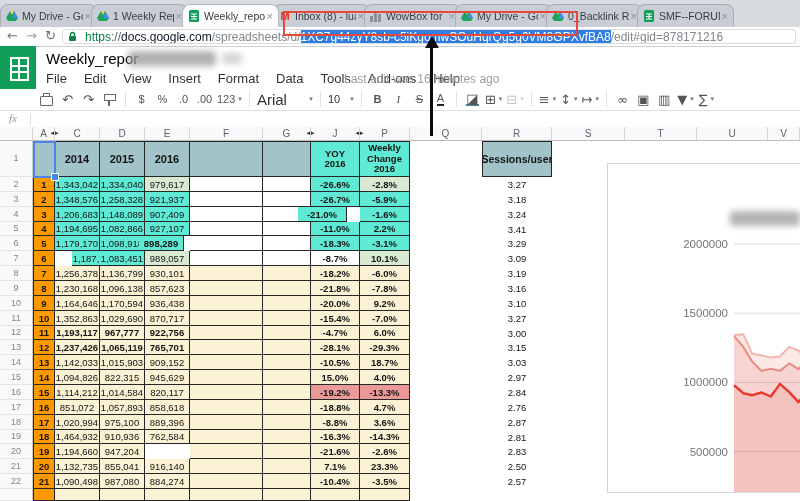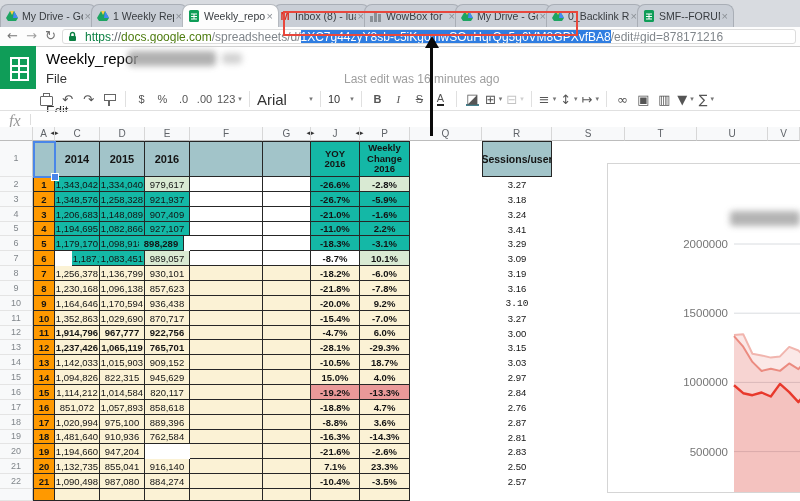--- a/index.html
+++ b/index.html
@@ -21,33 +21,33 @@
              linear-gradient(to top,#8a9096 0 100%) 8px 100%/3px 8px no-repeat;}
   .urlrow{position:absolute;left:0;top:27px;width:800px;height:19px;background:#fdfdfd;
           border-bottom:1px solid #d0d0d0;}
   .nav{position:absolute;top:1px;font-size:13px;color:#757575;font-family:"DejaVu Sans",sans-serif;}
   .omnibox{position:absolute;left:62px;top:2px;width:734px;height:15px;background:#fff;
            border:1px solid #dcdcdc;border-radius:3px;font-size:12px;white-space:nowrap;
            line-height:15px;padding-left:22px;box-sizing:border-box;overflow:hidden;}
   .lock{position:absolute;left:68px;top:4px;}
   .u-scheme{color:#0b8043;}
   .u-sep{color:#5f6368;}
-  .u-domain{color:#4d7c0f;}
+  .u-domain{color:#0f172a;}
   .u-path{color:#80868b;}
   .u-sel{color:#fff;background:#2f7de1;}
   .u-suffix{color:#80868b;}
   
   .logo{position:absolute;left:0;top:46px;width:36px;height:43px;background:#0f9d58;}
   .logo-grid{position:absolute;left:10px;top:11px;width:15px;height:20px;border:2px solid #fff;
              background:linear-gradient(#fff,#fff) 0 6px/15px 2px no-repeat,
                         linear-gradient(#fff,#fff) 0 12px/15px 2px no-repeat,
                         linear-gradient(#fff,#fff) 6px 0/2px 20px no-repeat;}
   .doc-title{position:absolute;left:46px;top:50px;font-size:15px;color:#000;}
   .blurblob{position:absolute;background:#9d9d9d;border-radius:4px;filter:blur(3px);opacity:.8;}
-  .menus{position:absolute;left:46px;top:71px;height:16px;display:flex;gap:17px;font-size:13px;color:#333;flex-direction:column;}
+  .menus{position:absolute;left:46px;top:71px;height:16px;display:flex;gap:17px;font-size:13px;color:#333;}
   .menu-item{cursor:default;}
   .last-edit{position:absolute;left:344px;top:72px;font-size:12px;color:#9e9e9e;}
   .toolbar{position:absolute;left:0;top:88px;width:800px;height:23px;border-bottom:1px solid #e0e0e0;
            display:flex;align-items:center;padding-left:36px;box-sizing:border-box;}
   .tbtn{height:20px;min-width:17px;display:flex;align-items:center;justify-content:center;
         font-size:11px;color:#555;margin:0 2px;white-space:nowrap;}
   .g{font-family:"DejaVu Sans",sans-serif;font-size:13px;}
   .tsep{width:1px;height:16px;background:#e0e0e0;margin:0 5px;}
   .caret{font-family:"DejaVu Sans",sans-serif;font-size:7px;color:#777;margin-left:3px;}
   .tb-b{font-weight:bold;} .tb-i{font-style:italic;font-family:"Liberation Serif",serif;}
@@ -55,32 +55,32 @@
   .tb-tc{border-bottom:2px solid #222;line-height:11px;}
   .tb-fill{border-bottom:2px solid #45818e;line-height:11px;}
   .ic-print{width:11px;height:8px;border:1.5px solid #666;border-radius:1px;position:relative;margin-top:3px;}
   .ic-print:before{content:"";position:absolute;left:1.5px;top:-4px;width:5px;height:2px;border:1.5px solid #666;}
   .ic-paint{width:10px;height:5px;border:1.5px solid #666;position:relative;margin-top:-4px;}
   .ic-paint:after{content:"";position:absolute;left:3px;top:6px;width:2px;height:5px;background:#666;}
   .disabled{opacity:.35;}
   .fxbar{position:absolute;left:0;top:112px;width:800px;height:15px;background:#fff;
          border-bottom:1px solid #e3e3e3;}
   .fx{position:absolute;left:9px;top:0;font-family:"Liberation Serif",serif;font-style:italic;
-      font-size:16px;color:#999;}
+      font-size:11px;color:#999;}
   .fxdiv{position:absolute;left:30px;top:2px;width:1px;height:11px;background:#ddd;}
   
   .cell{position:absolute;box-sizing:border-box;font-size:9.5px;line-height:13px;text-align:center;
         color:#141414;overflow:hidden;white-space:nowrap;display:flex;align-items:center;justify-content:center;}
   .hd{background:#f8f9fa;color:#5f6368;font-size:10px;border-right:1px solid #d7d7d7;
       border-bottom:1px solid #bcbcbc;}
   .gut{background:#f8f9fa;color:#80868b;font-size:9px;border-right:1px solid #c9c9c9;
        border-bottom:1px solid #e4e4e4;}
   .bd{border-right:1px solid #262626;border-bottom:1px solid #262626;}
   .bdl{border-left:1px solid #262626;} .bdt{border-top:1px solid #262626;}
-  .teal{background:#a2c4c9;} .grayc{background:#14b8a6;} .greenc{background:#d9ead3;}
+  .teal{background:#a2c4c9;} .grayc{background:#5eead4;} .greenc{background:#d9ead3;}
   .cream{background:#fbf2d5;} .pinkc{background:#ea9999;} .orange{background:#ff9900;}
   .bold{font-weight:bold;}
   .mult{white-space:pre-line;line-height:10.5px;font-size:9.5px;}
   .sel-a1{position:absolute;left:33px;top:141px;width:23px;height:37px;border:2px solid #4a86e8;
           box-sizing:border-box;pointer-events:none;}
   .fill-handle{position:absolute;left:51px;top:173px;width:6px;height:6px;background:#4a86e8;
                border:1px solid #fff;box-sizing:content-box;}
   
   .chartcard{position:absolute;left:607px;top:163px;width:194px;height:330px;background:#fff;
              border:1px solid #d5d5d5;box-sizing:border-box;overflow:hidden;}
@@ -346,21 +346,21 @@
       <div class="cell grayc bd bold" style="left: 311px; top: 192px; width: 49px; height: 15px;">-26.7%</div>
       <div class="cell grayc bd bold" style="left: 360px; top: 192px; width: 50px; height: 15px;">-5.9%</div>
       <div class="cell " style="left: 482px; top: 192px; width: 70px; height: 15px;">3.18</div>
       <div class="cell gut" style="left: 0px; top: 207px; width: 33px; height: 15px;">4</div>
       <div class="cell orange bd bdl bold" style="left: 33px; top: 207px; width: 22px; height: 15px;">3</div>
       <div class="cell grayc bd" style="left: 55px; top: 207px; width: 45px; height: 15px;">1,206,683</div>
       <div class="cell grayc bd" style="left: 100px; top: 207px; width: 45px; height: 15px;">1,148,089</div>
       <div class="cell grayc bd" style="left: 145px; top: 207px; width: 45px; height: 15px;">907,409</div>
       <div class="cell  bd" style="left: 190px; top: 207px; width: 73px; height: 15px;"></div>
       <div class="cell  bd" style="left: 263px; top: 207px; width: 48px; height: 15px;"></div>
-      <div class="cell grayc bd bold" style="left: 311px; top: 207px; width: 49px; height: 15px;">-21.0%</div>
+      <div class="cell grayc bd bold" style="left: 298px; top: 207px; width: 49px; height: 15px;">-21.0%</div>
       <div class="cell grayc bd bold" style="left: 360px; top: 207px; width: 50px; height: 15px;">-1.6%</div>
       <div class="cell " style="left: 482px; top: 207px; width: 70px; height: 15px;">3.24</div>
       <div class="cell gut" style="left: 0px; top: 222px; width: 33px; height: 14px;">5</div>
       <div class="cell orange bd bdl bold" style="left: 33px; top: 222px; width: 22px; height: 14px;">4</div>
       <div class="cell grayc bd" style="left: 55px; top: 222px; width: 45px; height: 14px;">1,194,695</div>
       <div class="cell grayc bd" style="left: 100px; top: 222px; width: 45px; height: 14px;">1,082,866</div>
       <div class="cell grayc bd" style="left: 145px; top: 222px; width: 45px; height: 14px;">927,107</div>
       <div class="cell  bd" style="left: 190px; top: 222px; width: 73px; height: 14px;"></div>
       <div class="cell  bd" style="left: 263px; top: 222px; width: 48px; height: 14px;"></div>
       <div class="cell grayc bd bold" style="left: 311px; top: 222px; width: 49px; height: 14px;">-11.0%</div>
@@ -408,34 +408,34 @@
       <div class="cell " style="left: 482px; top: 281px; width: 70px; height: 15px;">3.16</div>
       <div class="cell gut" style="left: 0px; top: 296px; width: 33px; height: 15px;">10</div>
       <div class="cell orange bd bdl bold" style="left: 33px; top: 296px; width: 22px; height: 15px;">9</div>
       <div class="cell cream bd" style="left: 55px; top: 296px; width: 45px; height: 15px;">1,164,646</div>
       <div class="cell cream bd" style="left: 100px; top: 296px; width: 45px; height: 15px;">1,170,594</div>
       <div class="cell cream bd" style="left: 145px; top: 296px; width: 45px; height: 15px;">936,438</div>
       <div class="cell cream bd" style="left: 190px; top: 296px; width: 73px; height: 15px;"></div>
       <div class="cell cream bd" style="left: 263px; top: 296px; width: 48px; height: 15px;"></div>
       <div class="cell cream bd bold" style="left: 311px; top: 296px; width: 49px; height: 15px;">-20.0%</div>
       <div class="cell cream bd bold" style="left: 360px; top: 296px; width: 50px; height: 15px;">9.2%</div>
-      <div class="cell " style="left: 482px; top: 296px; width: 70px; height: 15px; font-family: Liberation Mono, monospace;">3.10</div>
+      <div class="cell " style="left: 482px; top: 296px; width: 70px; height: 15px;">3.10</div>
       <div class="cell gut" style="left: 0px; top: 311px; width: 33px; height: 15px;">11</div>
       <div class="cell orange bd bdl bold" style="left: 33px; top: 311px; width: 22px; height: 15px;">10</div>
       <div class="cell cream bd" style="left: 55px; top: 311px; width: 45px; height: 15px;">1,352,863</div>
       <div class="cell cream bd" style="left: 100px; top: 311px; width: 45px; height: 15px;">1,029,690</div>
       <div class="cell cream bd" style="left: 145px; top: 311px; width: 45px; height: 15px;">870,717</div>
       <div class="cell cream bd" style="left: 190px; top: 311px; width: 73px; height: 15px;"></div>
       <div class="cell cream bd" style="left: 263px; top: 311px; width: 48px; height: 15px;"></div>
       <div class="cell cream bd bold" style="left: 311px; top: 311px; width: 49px; height: 15px;">-15.4%</div>
       <div class="cell cream bd bold" style="left: 360px; top: 311px; width: 50px; height: 15px;">-7.0%</div>
       <div class="cell " style="left: 482px; top: 311px; width: 70px; height: 15px;">3.27</div>
       <div class="cell gut" style="left: 0px; top: 326px; width: 33px; height: 14px;">12</div>
       <div class="cell orange bd bdl bold" style="left: 33px; top: 326px; width: 22px; height: 14px;">11</div>
-      <div class="cell cream bd bold" style="left: 55px; top: 326px; width: 45px; height: 14px;">1,914,796</div>
+      <div class="cell cream bd bold" style="left: 55px; top: 326px; width: 45px; height: 14px;">1,193,117</div>
       <div class="cell cream bd bold" style="left: 100px; top: 326px; width: 45px; height: 14px;">967,777</div>
       <div class="cell cream bd bold" style="left: 145px; top: 326px; width: 45px; height: 14px;">922,756</div>
       <div class="cell cream bd" style="left: 190px; top: 326px; width: 73px; height: 14px;"></div>
       <div class="cell cream bd" style="left: 263px; top: 326px; width: 48px; height: 14px;"></div>
       <div class="cell cream bd bold" style="left: 311px; top: 326px; width: 49px; height: 14px;">-4.7%</div>
       <div class="cell cream bd bold" style="left: 360px; top: 326px; width: 50px; height: 14px;">6.0%</div>
       <div class="cell " style="left: 482px; top: 326px; width: 70px; height: 14px;">3.00</div>
       <div class="cell gut" style="left: 0px; top: 340px; width: 33px; height: 15px;">13</div>
       <div class="cell orange bd bdl bold" style="left: 33px; top: 340px; width: 22px; height: 15px;">12</div>
       <div class="cell cream bd bold" style="left: 55px; top: 340px; width: 45px; height: 15px;">1,237,426</div>
@@ -491,21 +491,21 @@
       <div class="cell cream bd" style="left: 55px; top: 415px; width: 45px; height: 15px;">1,020,994</div>
       <div class="cell cream bd" style="left: 100px; top: 415px; width: 45px; height: 15px;">975,100</div>
       <div class="cell cream bd" style="left: 145px; top: 415px; width: 45px; height: 15px;">889,396</div>
       <div class="cell cream bd" style="left: 190px; top: 415px; width: 73px; height: 15px;"></div>
       <div class="cell cream bd" style="left: 263px; top: 415px; width: 48px; height: 15px;"></div>
       <div class="cell cream bd bold" style="left: 311px; top: 415px; width: 49px; height: 15px;">-8.8%</div>
       <div class="cell cream bd bold" style="left: 360px; top: 415px; width: 50px; height: 15px;">3.6%</div>
       <div class="cell " style="left: 482px; top: 415px; width: 70px; height: 15px;">2.87</div>
       <div class="cell gut" style="left: 0px; top: 430px; width: 33px; height: 14px;">19</div>
       <div class="cell orange bd bdl bold" style="left: 33px; top: 430px; width: 22px; height: 14px;">18</div>
-      <div class="cell cream bd" style="left: 55px; top: 430px; width: 45px; height: 14px;">1,481,640</div>
+      <div class="cell cream bd" style="left: 55px; top: 430px; width: 45px; height: 14px;">1,464,932</div>
       <div class="cell cream bd" style="left: 100px; top: 430px; width: 45px; height: 14px;">910,936</div>
       <div class="cell cream bd" style="left: 145px; top: 430px; width: 45px; height: 14px;">762,584</div>
       <div class="cell cream bd" style="left: 190px; top: 430px; width: 73px; height: 14px;"></div>
       <div class="cell cream bd" style="left: 263px; top: 430px; width: 48px; height: 14px;"></div>
       <div class="cell cream bd bold" style="left: 311px; top: 430px; width: 49px; height: 14px;">-16.3%</div>
       <div class="cell cream bd bold" style="left: 360px; top: 430px; width: 50px; height: 14px;">-14.3%</div>
       <div class="cell " style="left: 482px; top: 430px; width: 70px; height: 14px;">2.81</div>
       <div class="cell gut" style="left: 0px; top: 444px; width: 33px; height: 15px;">20</div>
       <div class="cell orange bd bdl bold" style="left: 33px; top: 444px; width: 22px; height: 15px;">19</div>
       <div class="cell cream bd" style="left: 55px; top: 444px; width: 45px; height: 15px;">1,194,660</div>

